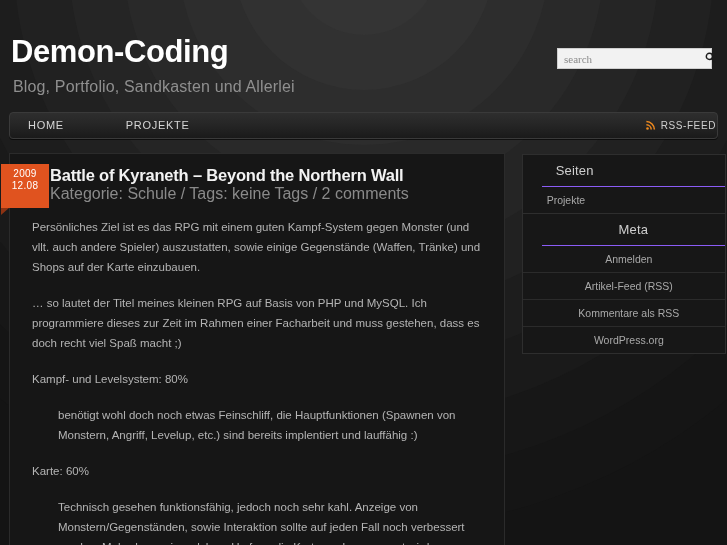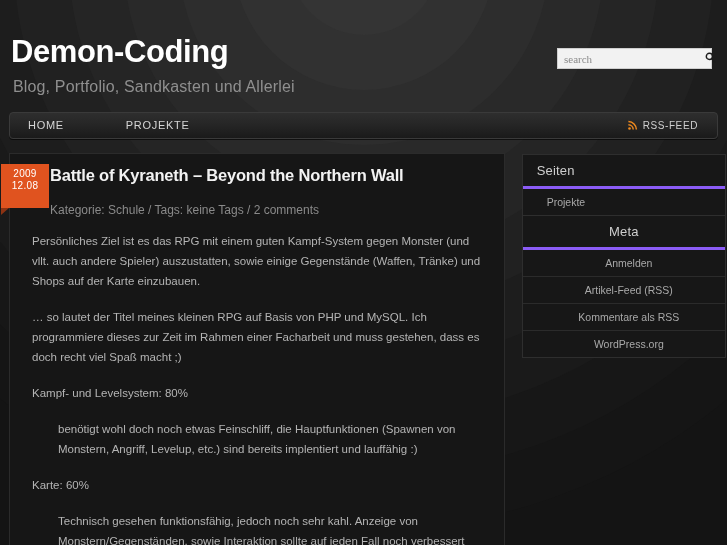--- a/index.html
+++ b/index.html
@@ -123,21 +123,21 @@
     padding: 0 18px;
     font-size: 11px;
     letter-spacing: 0.7px;
     color: #d6d6d6;
     text-decoration: none;
     line-height: 25px;
     cursor: pointer;
   }
   #rss-feed-link {
     margin-left: auto;
-    margin-right: 19px;
+    margin-right: 1px;
     display: flex;
     align-items: center;
     gap: 5px;
     font-size: 10px;
     letter-spacing: 0.6px;
     color: #cfcfcf;
     text-decoration: none;
     cursor: pointer;
   }
 
@@ -189,22 +189,22 @@
   #post-title {
     font-size: 16.5px;
     font-weight: bold;
     color: #f2f2f2;
     line-height: 20px;
     letter-spacing: -0.2px;
     text-decoration: none;
     display: block;
   }
   #post-meta {
-    margin-top: 18px;
-    font-size: 12px;
+    margin-top: 0;
+    font-size: 16px;
     color: #8a8a8a;
   }
 
   #post-body {
     padding: 6px 22px 20px 22px;
     font-size: 11.5px;
     line-height: 20px;
     color: #b4b4b4;
   }
   #post-body p { margin: 0 0 16px 0; }
@@ -227,22 +227,23 @@
   .widget {
     border: 1px solid #2e2e2e;
     border-bottom: 0;
     background: #171717;
   }
   .widget:last-child { border-bottom: 1px solid #2e2e2e; text-align: center; }
   .widget-title {
     font-size: 13px;
     color: #cfcfcf;
     padding: 8px 14px 8px 14px;
-    border-bottom: 3px solid #8b5cf6;
+    border-bottom: 1px solid #8b5cf6;
     letter-spacing: 0.2px;
+    margin-left: 19px;
   }
   .widget-list { list-style: none; }
   .widget-list li { border-bottom: 1px solid #2b2b2b; }
   .widget-list li:last-child { border-bottom: 0; }
   .widget-link {
     display: block;
     padding: 7px 14px 7px 24px;
     font-size: 10.5px;
     color: #a9a9a9;
     text-decoration: none;

